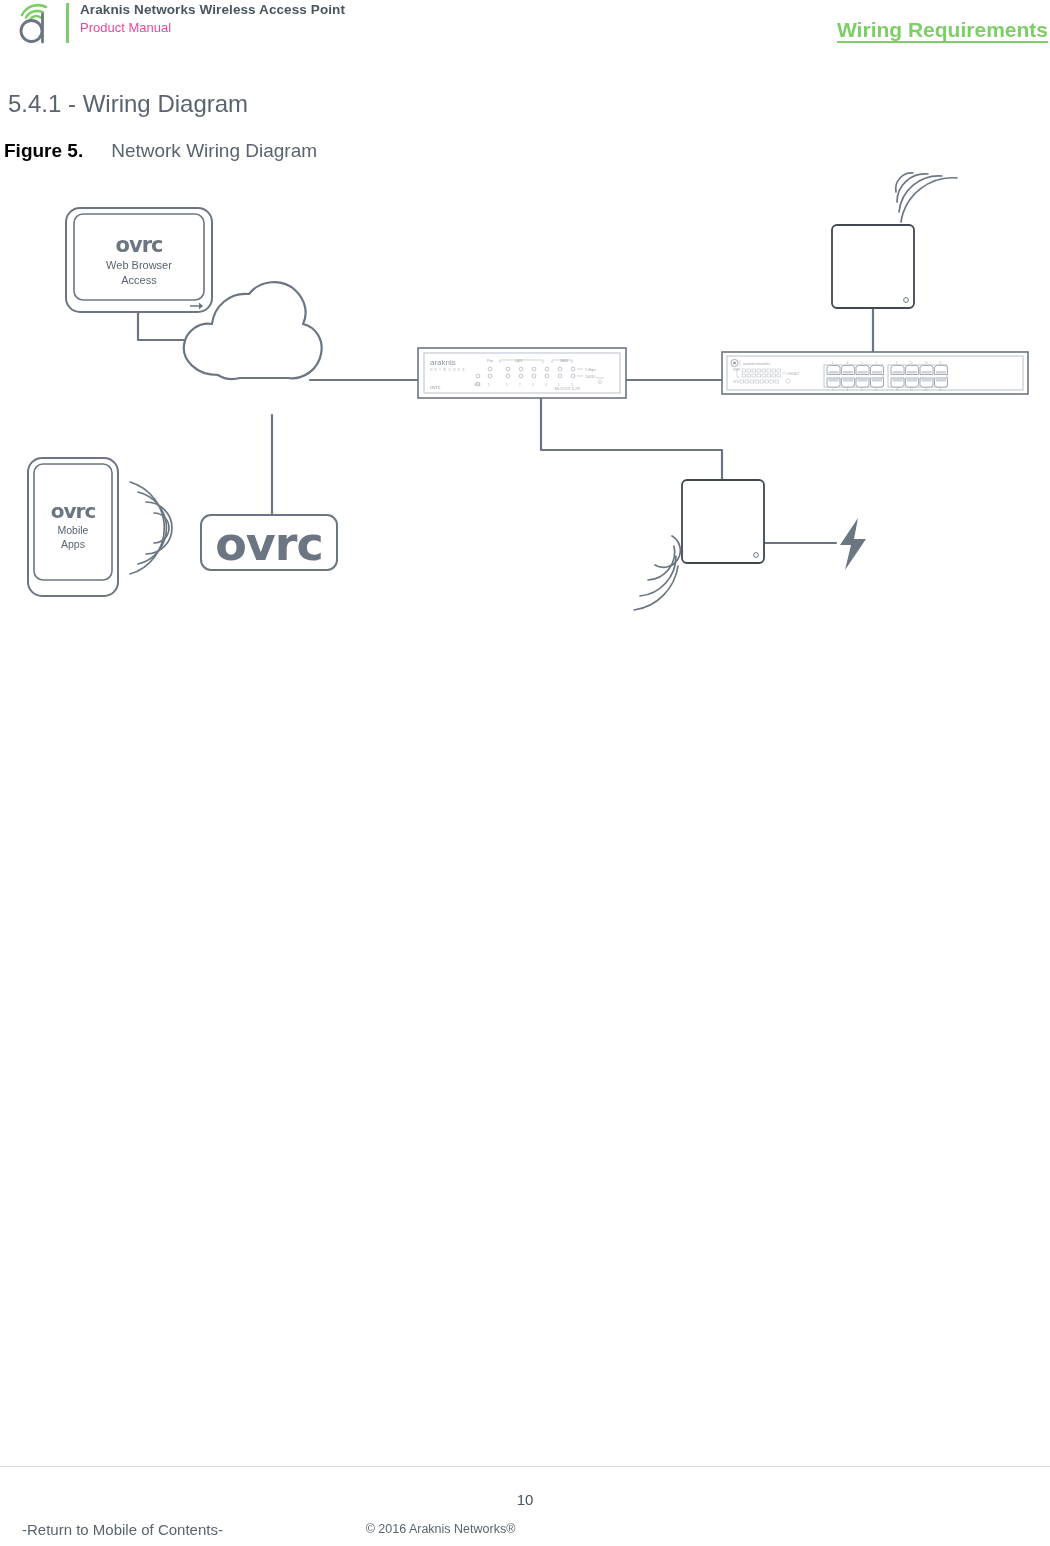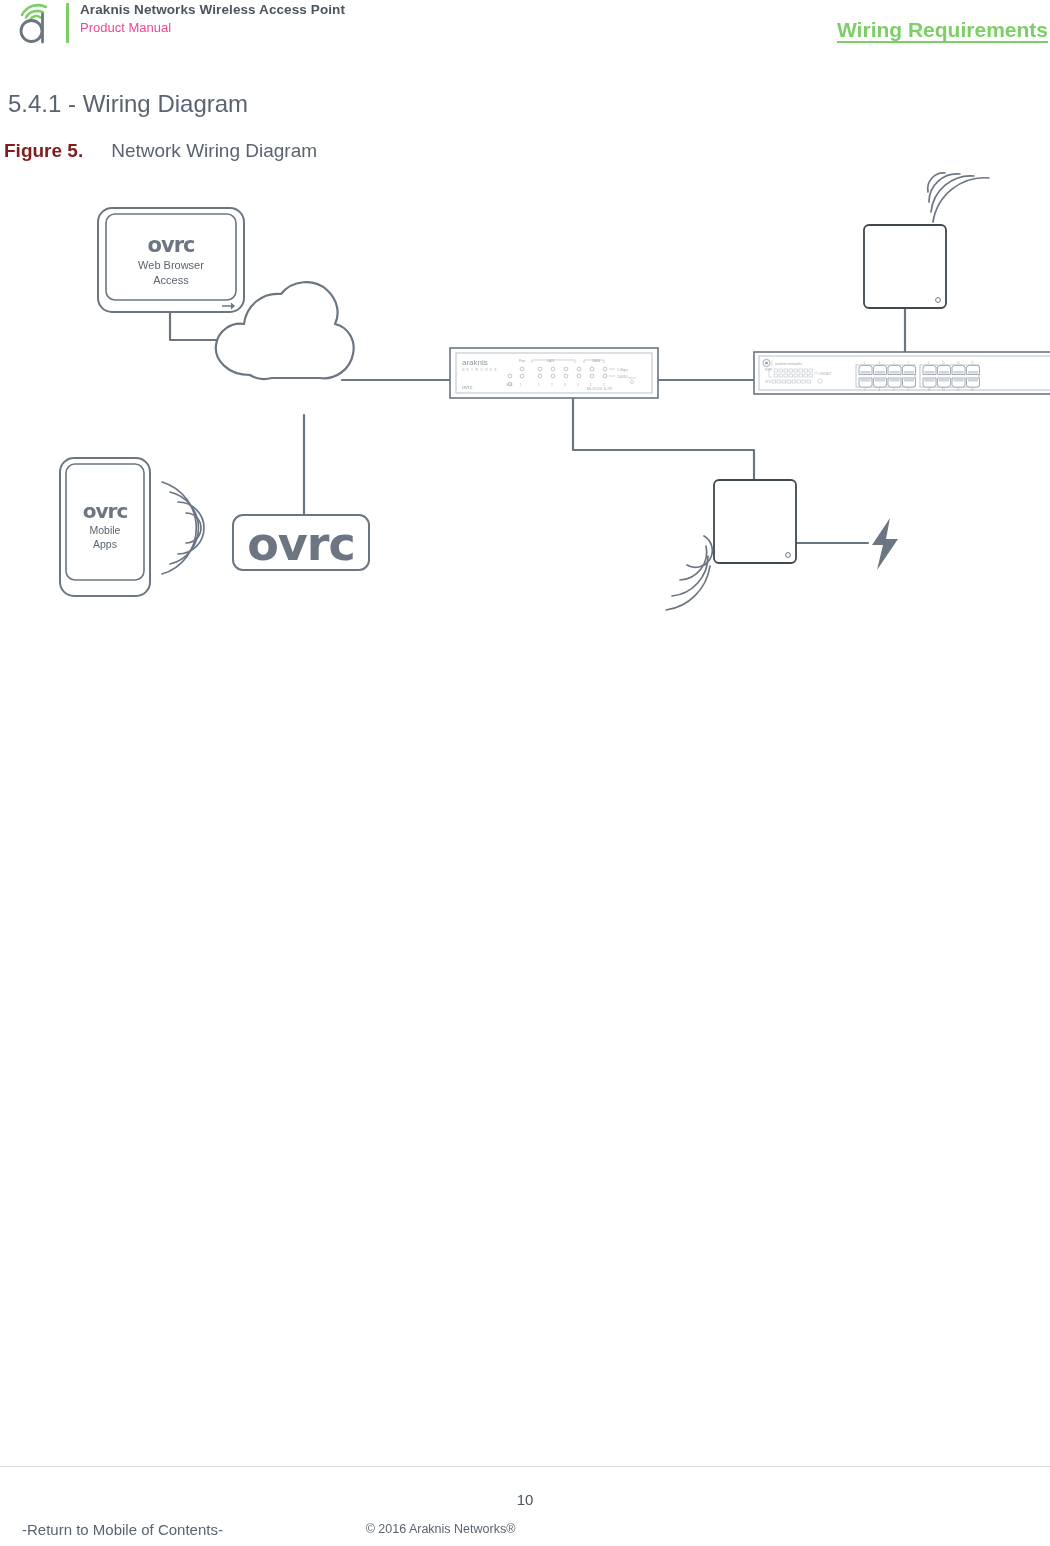--- a/index.html
+++ b/index.html
@@ -83,34 +83,33 @@
 
   .figure-line {
     position: absolute;
     left: 4px; top: 140px;
     font-size: 19px;
     color: #5a6470;
     white-space: nowrap;
   }
   .figure-label {
     font-weight: bold;
-    color: #7f1d1d;
+    color: #000000;
   }
   .figure-caption {
     margin-left: 28px;
     font-weight: normal;
   }
 
   
   .diagram {
     position: absolute;
     left: 0; top: 170px;
     width: 1050px;
     height: 450px;
-    padding-left: 32px;
   }
   .diagram svg { display: block; }
 
   .ovrc-word {
     font-family: "DejaVu Sans", sans-serif;
     font-weight: bold;
     letter-spacing: -1px;
   }
 
   

